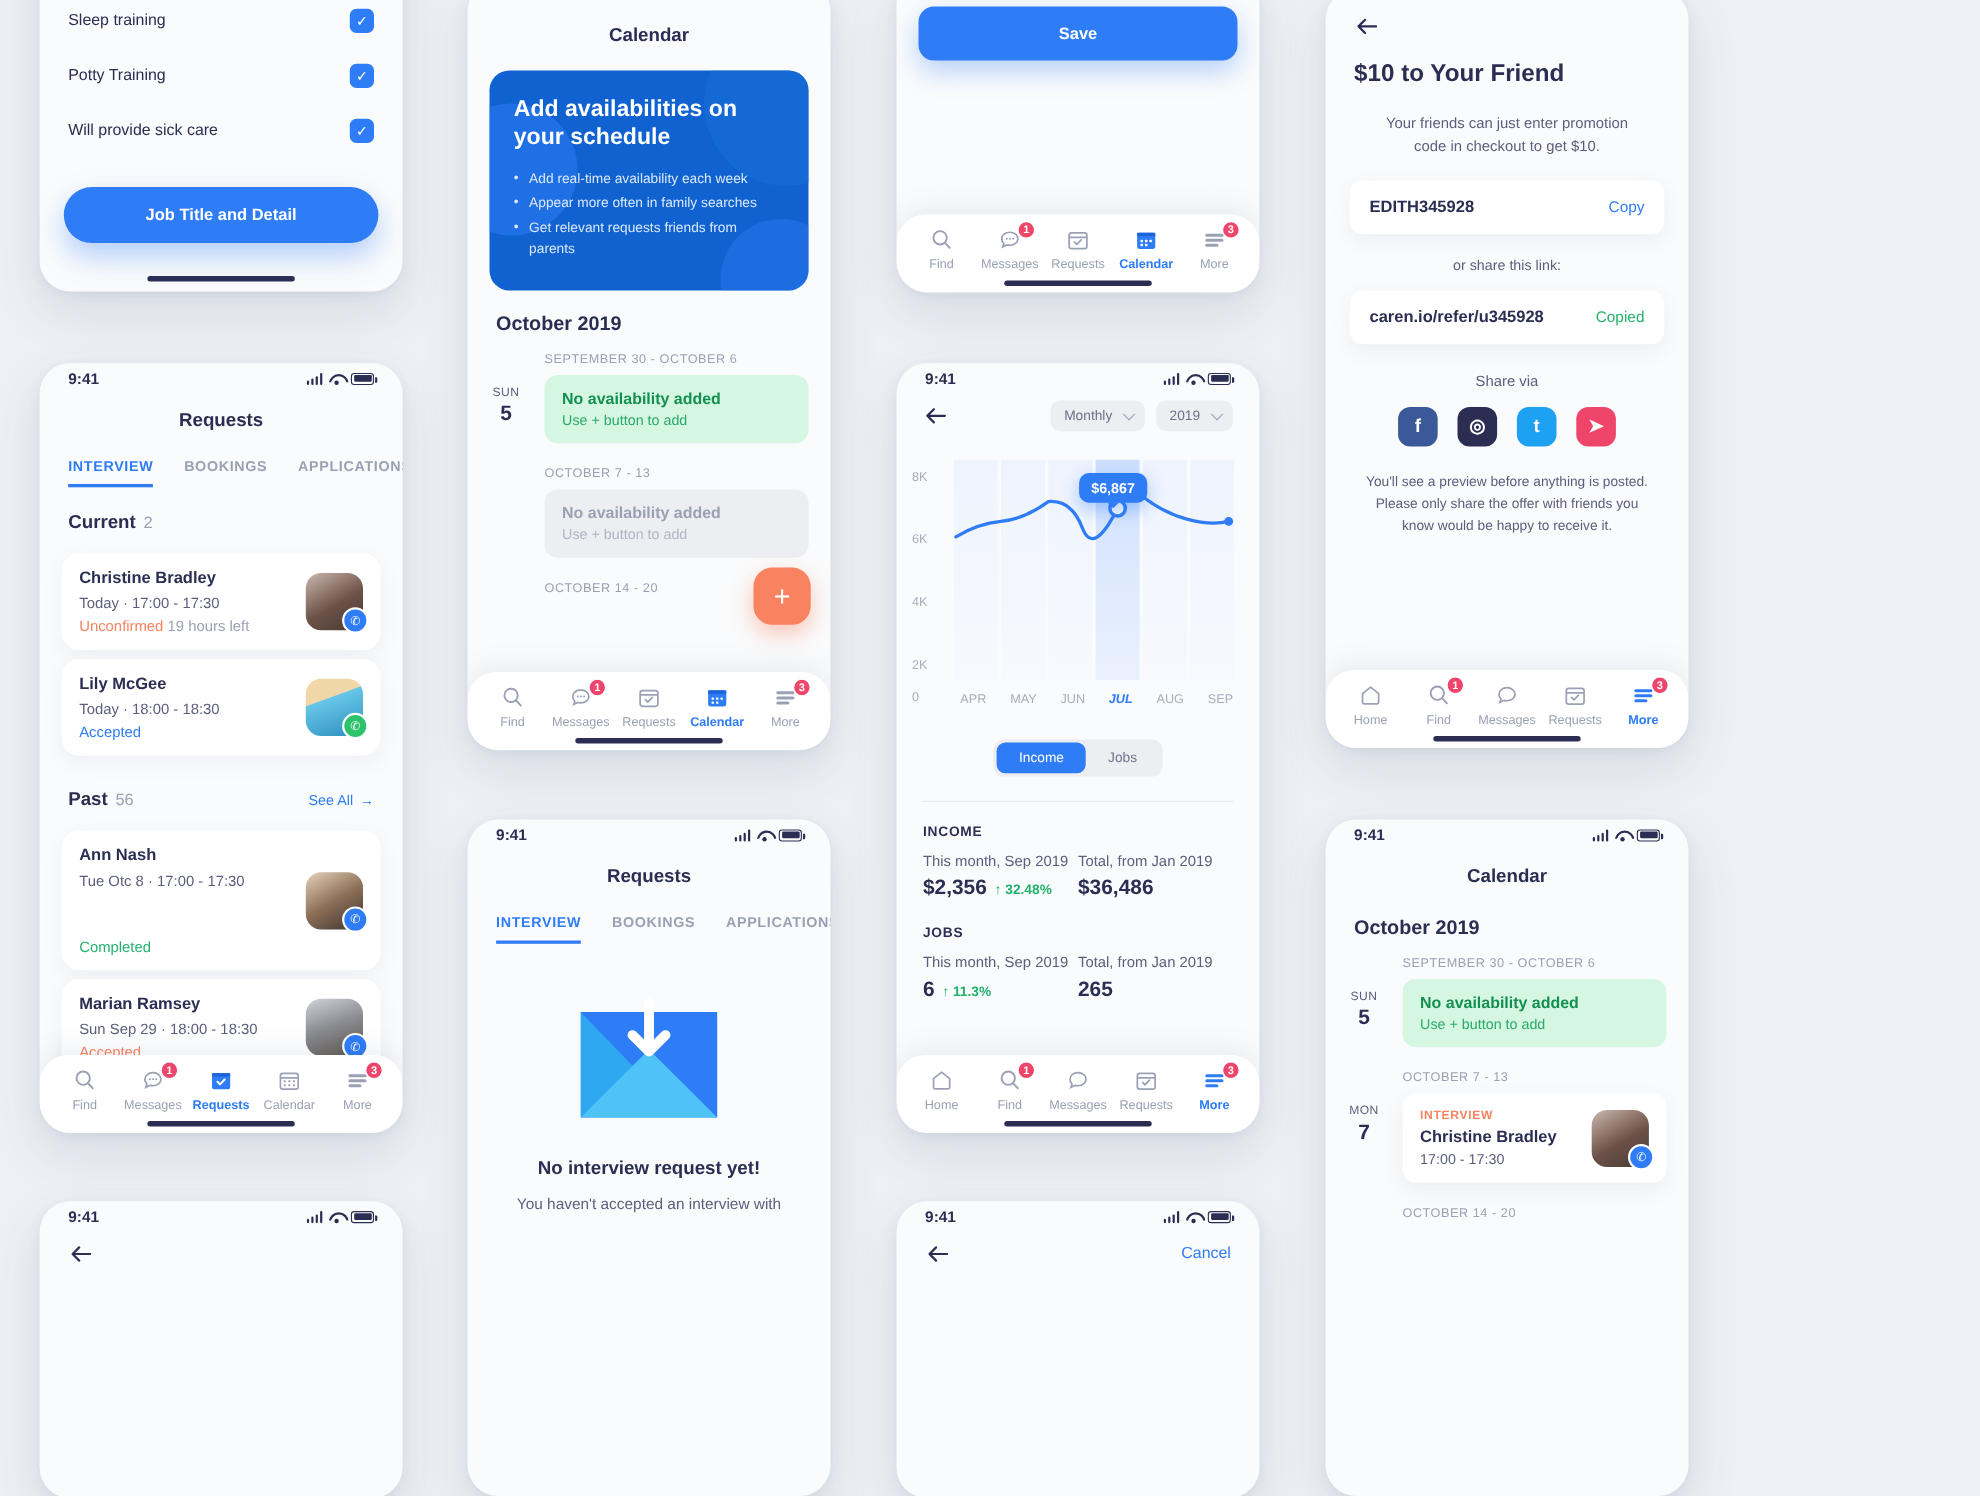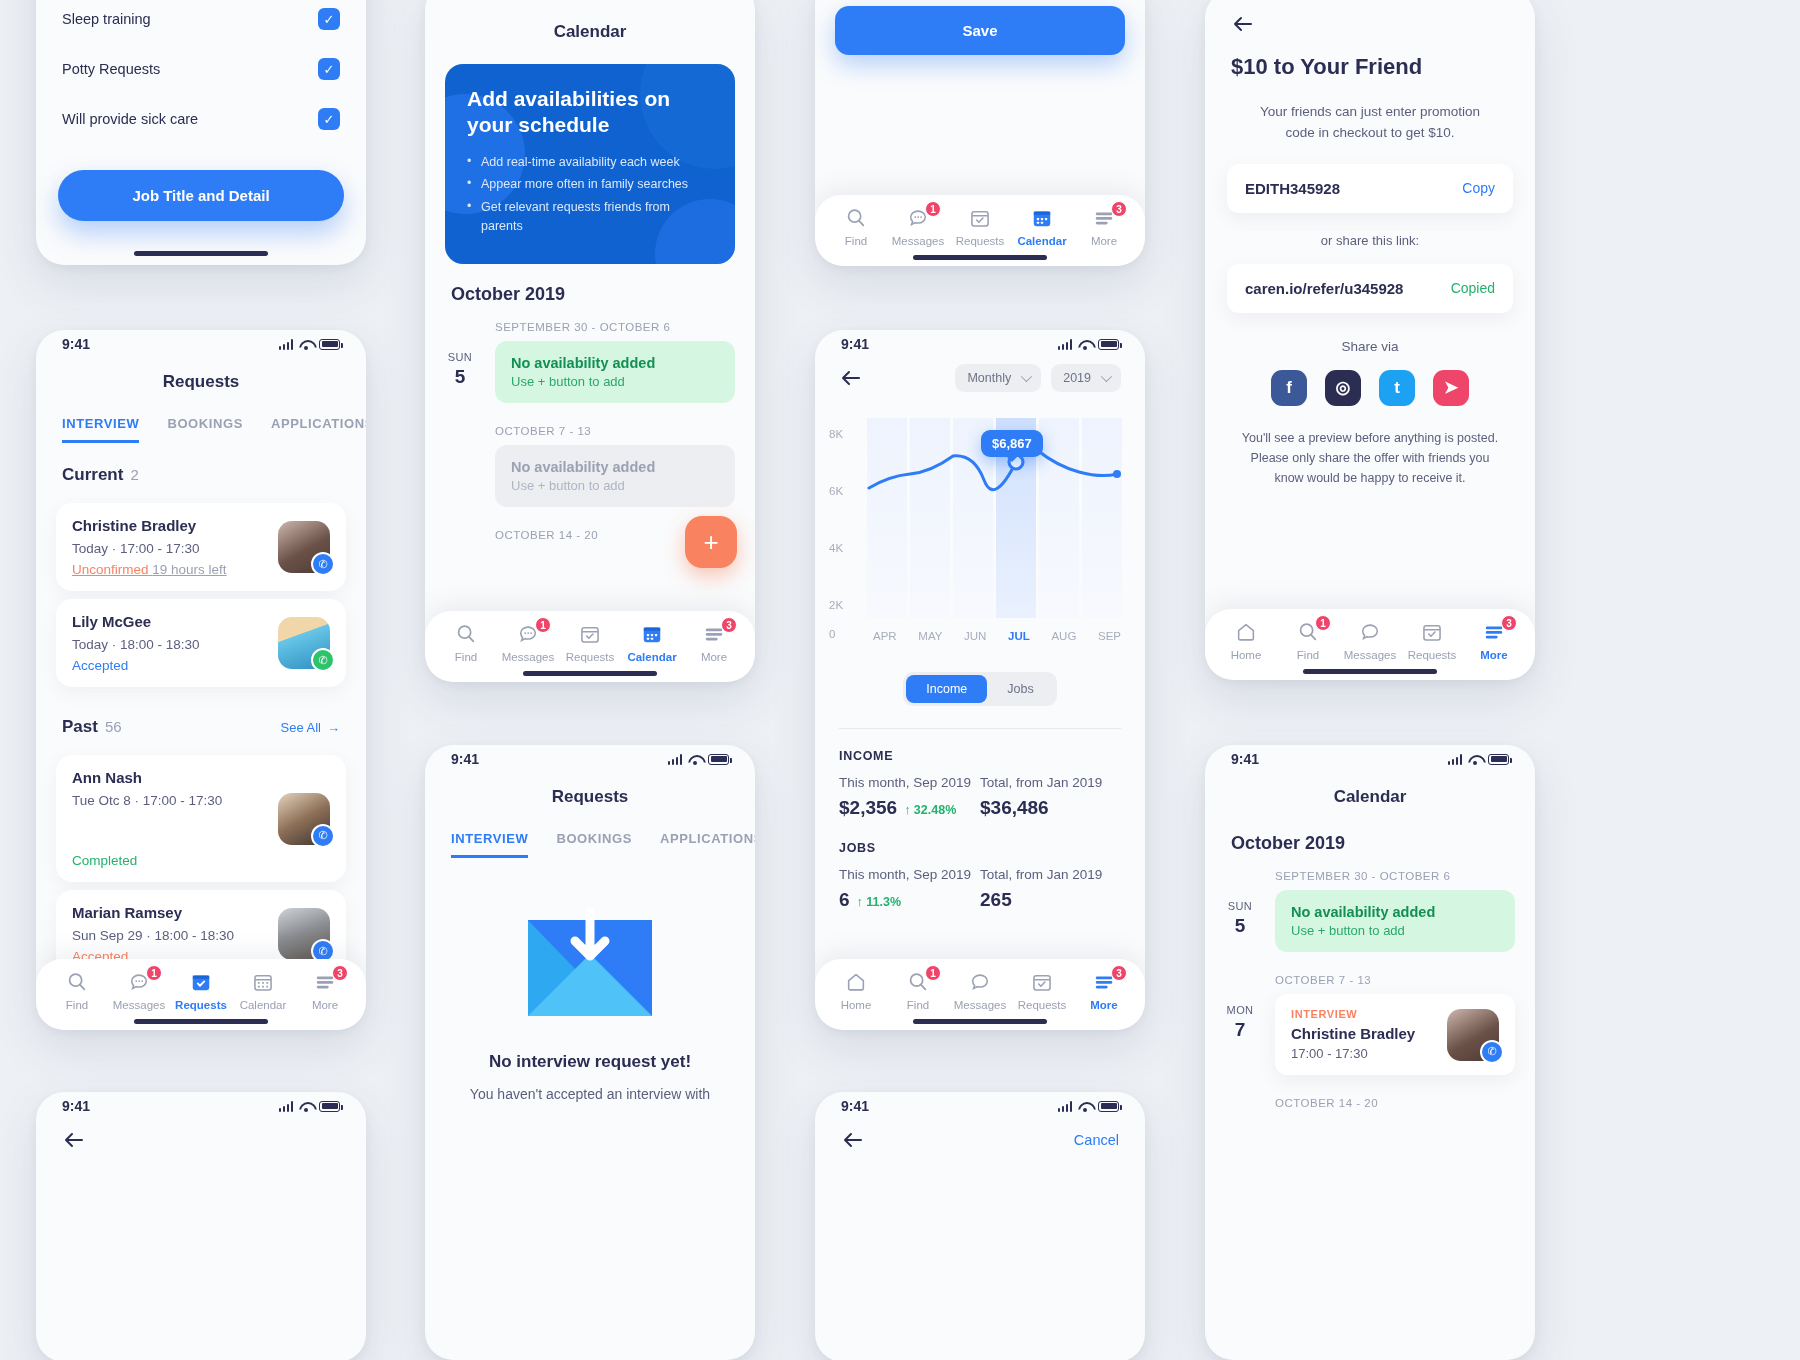--- a/index.html
+++ b/index.html
@@ -60,21 +60,21 @@
   .seeall{ font-size:13px; color:#2e7cf6; font-weight:500; display:flex; align-items:center; gap:6px; cursor:pointer;}
 
   .reqcard{
     margin:8px 20px; background:#fff; border-radius:16px; padding:14px 16px;
     box-shadow:0 6px 18px rgba(80,95,130,.07);
     display:flex; justify-content:space-between; align-items:center; position:relative;
   }
   .reqcard .nm{ font-size:15px; font-weight:bold; margin-bottom:7px;}
   .reqcard .tm{ font-size:13.5px; color:#5b5f7d; margin-bottom:6px;}
   .reqcard .st{ font-size:13.5px; font-weight:500;}
-  .st.unconf{ color:#f98360;text-decoration:underline;}
+  .st.unconf{ color:#f98360;}
   .st.acc{ color:#2e7cf6;}
   .st.accw{ color:#f98360;}
   .st.comp{ color:#23b26d;margin-top:45px;}
   .muted{ color:#9ba1b4; font-weight:normal;}
   .avatar{ width:52px;height:52px;border-radius:14px;position:relative;overflow:visible;flex:none;}
   .avatar .img{ width:52px;height:52px;border-radius:14px;overflow:hidden; }
   .pill{ position:absolute; right:-5px; bottom:-3px; width:24px;height:24px;border-radius:50%;
     display:flex;align-items:center;justify-content:center; border:2px solid #fff; font-size:11px;color:#fff;}
   .pill.blue{ background:#2e7cf6;}
   .pill.green{ background:#2cc36b;}
@@ -150,21 +150,21 @@
 
   
   .chart-top{ display:flex;align-items:center;justify-content:space-between; padding:8px 24px 0;}
   .selwrap{ display:flex; gap:10px;}
   .sel{ background:#edeef2; border-radius:9px; padding:7px 12px; font-size:12.5px; color:#6d7288;
         display:flex;align-items:center;gap:10px;cursor:pointer;}
   .chev{ width:8px;height:8px;border-right:1.6px solid #9ba1b4;border-bottom:1.6px solid #9ba1b4;transform:rotate(45deg) translateY(-2px);}
   .chartbox{ position:relative; margin:18px 16px 0 14px; height:230px;}
   .ylab{ position:absolute; left:0; font-size:11.5px;color:#a8adbd; transform:translateY(-50%);margin-top:16px;}
   .xaxis{ display:flex; justify-content:space-between; padding:8px 8px 0 44px; font-size:11.5px;color:#a8adbd;}
-  .xaxis span.on{ color:#2e7cf6; font-weight:bold;}
+  .xaxis span.on{ color:#2e7cf6; font-weight:bold;font-style:italic;}
   .tooltip{
     position:absolute; background:#2e7cf6;color:#fff;font-size:13px;font-weight:bold;
     padding:6px 11px;border-radius:9px; box-shadow:0 6px 16px rgba(46,124,246,.4);
   }
   .tooltip::after{content:"";position:absolute;left:50%;bottom:-5px;margin-left:-5px;
     border-left:5px solid transparent;border-right:5px solid transparent;border-top:5px solid #2e7cf6;}
   .segwrap{ display:flex; justify-content:center; margin-top:14px;}
   .seg{ display:flex; background:#edeef2; border-radius:10px; padding:3px;}
   .seg div{ font-size:12.5px;padding:7px 20px;border-radius:8px;color:#6d7288;cursor:pointer;}
   .seg div.on{ background:#2e7cf6;color:#fff;font-weight:500;}
@@ -201,21 +201,21 @@
 
 <div class="stage">
 
   <div class="phone" style="left:36px; top:-110px; width:330px; height:375px;">
     <div style="padding-top:104px;">
       <div class="checkrow">
         <span>Sleep training</span>
         <span class="cbx">✓</span>
       </div>
       <div class="checkrow">
-        <span>Potty Requests</span>
+        <span>Potty Training</span>
         <span class="cbx">✓</span>
       </div>
       <div class="checkrow">
         <span>Will provide sick care</span>
         <span class="cbx">✓</span>
       </div>
       <button class="bigbtn">Job Title and Detail</button>
       <div class="homebar" style="margin-top:30px;"></div>
     </div>
   </div>

